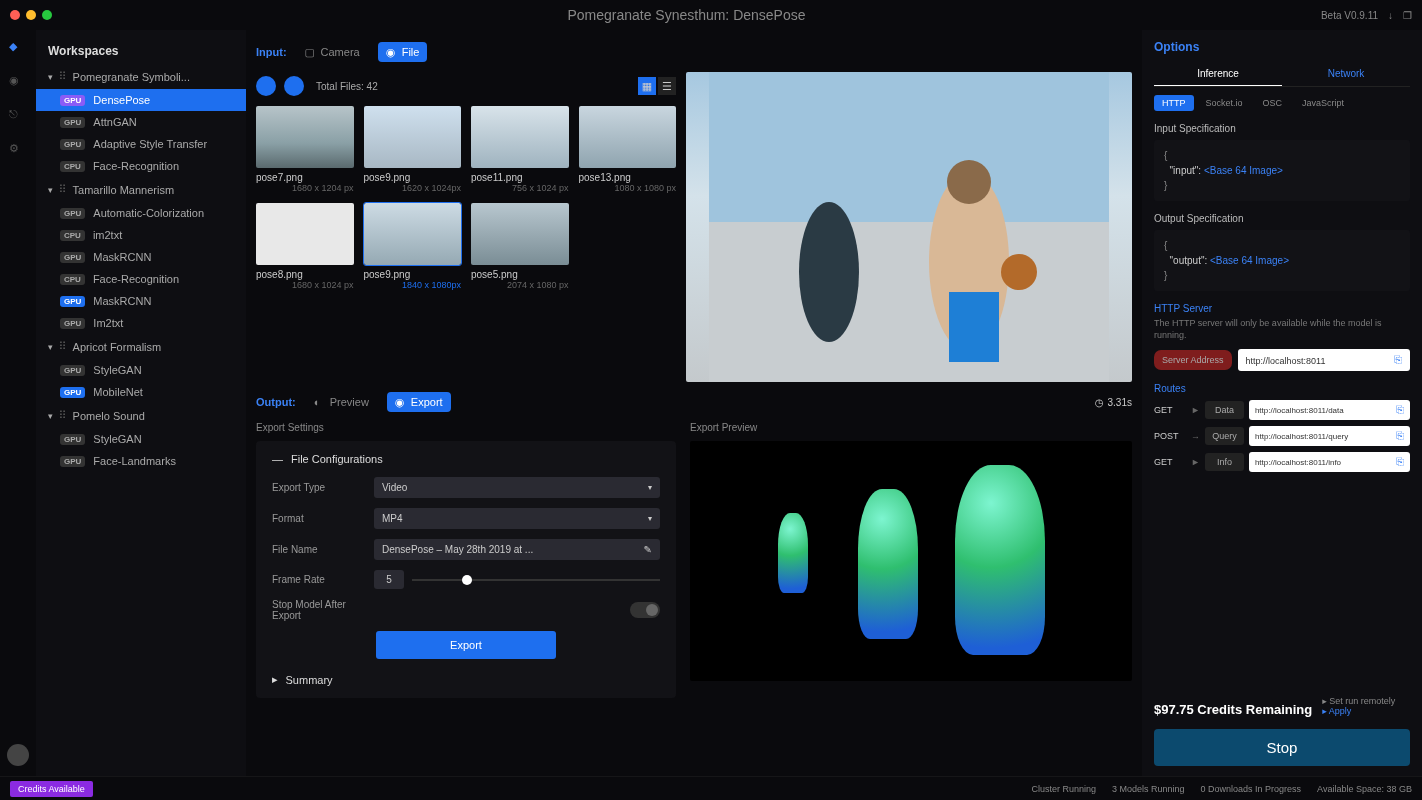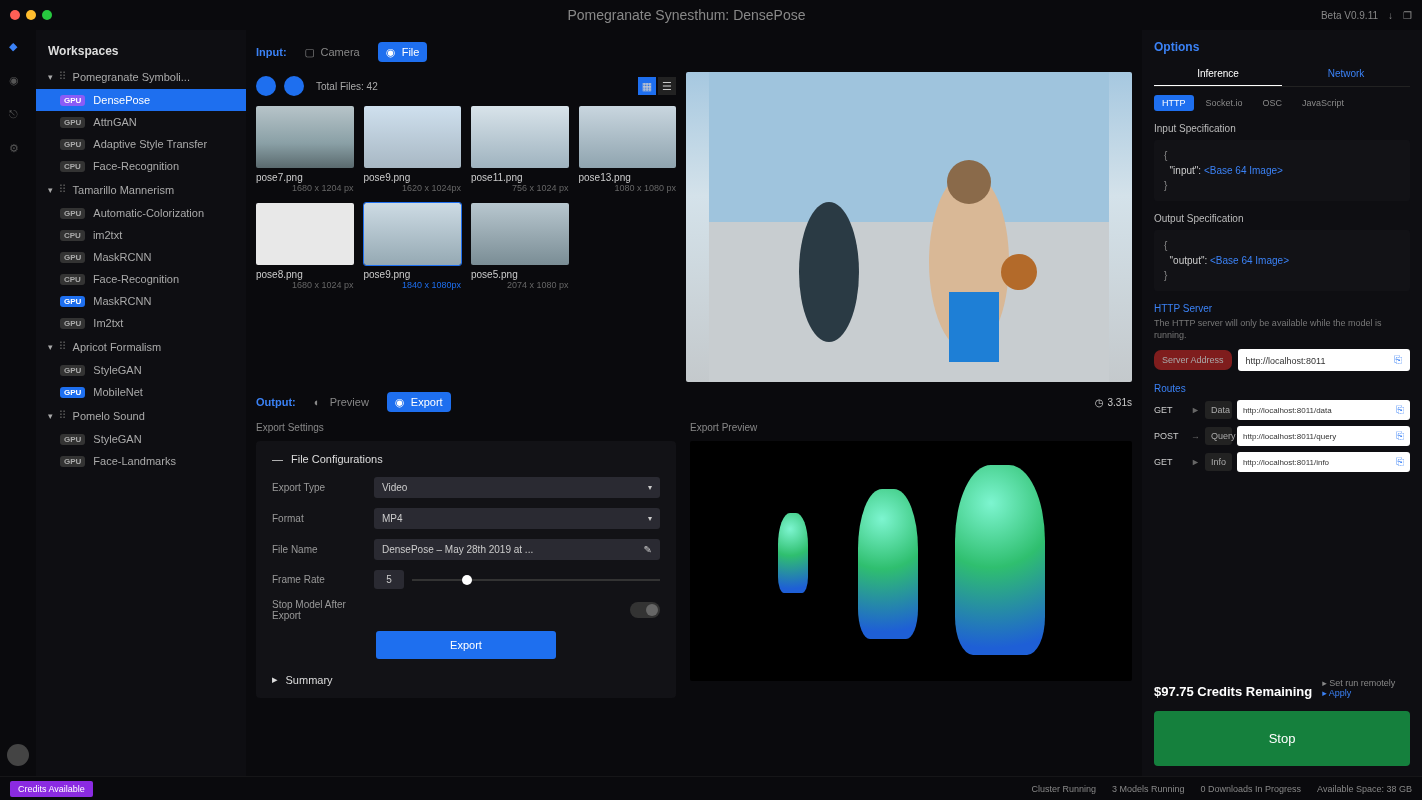--- a/index.html
+++ b/index.html
@@ -85,27 +85,27 @@
 .code-val { color: #3b82f6; }
 .http-title { color: #3b82f6; font-size: 10px; margin-bottom: 4px; }
 .http-desc { color: #777; font-size: 9px; margin-bottom: 8px; line-height: 1.3; }
 .addr-row { display: flex; gap: 6px; align-items: center; margin-bottom: 12px; }
 .addr-label { background: #7f1d1d; padding: 5px 8px; font-size: 9px; color: #aaa; border-radius: 7px; }
 .addr-input { flex: 1; background: #fff; color: #333; padding: 5px 8px; font-size: 9px; border-radius: 3px; display: flex; justify-content: space-between; align-items: flex-end; }
 .routes-title { color: #3b82f6; font-size: 10px; margin-bottom: 6px; }
 .route-row { display: flex; gap: 5px; align-items: center; margin-bottom: 6px; }
 .method { font-size: 9px; color: #ccc; width: 32px; }
 .arrow { color: #666; font-size: 9px; }
-.route-tag { background: #222; padding: 4px 6px; font-size: 9px; color: #aaa; border-radius: 3px; width: 27px; text-align: center; }
+.route-tag { background: #222; padding: 4px 6px; font-size: 9px; color: #aaa; border-radius: 3px; width: 39px; text-align: center; }
 .route-url { flex: 1; background: #fff; color: #333; padding: 4px 6px; font-size: 8px; border-radius: 3px; display: flex; justify-content: space-between; align-items: center; }
 .credits-row { display: flex; align-items: flex-start; gap: 10px; margin-top: auto; padding-top: 14px; }
 .credits-amt { color: #fff; font-size: 13px; font-weight: 600; margin-top: 8px; }
 .credits-sub { color: #888; font-size: 9px; margin-top: 2px; }
 .credits-link { color: #3b82f6; font-size: 9px; }
-.stop-btn { background: #15803d; color: #fff; text-align: center; padding: 20px; border-radius: 4px; margin-top: 12px; cursor: pointer; font-size: 13px; }
+.stop-btn { background: #0c4a6e; color: #fff; text-align: center; padding: 10px; border-radius: 4px; margin-top: 12px; cursor: pointer; font-size: 15px; }
 .statusbar { height: 24px; background: #0a0a0d; display: flex; align-items: center; padding: 0 10px; font-size: 9px; color: #888; border-top: 1px solid #161618; }
 .status-badge { background: #8b2be2; color: #fff; padding: 3px 8px; font-size: 9px; border-radius: 2px; }
 .status-right { margin-left: auto; display: flex; gap: 16px; }
 .copy-ic { color: #3b82f6; font-size: 10px; }
 
 .photo-a { background: linear-gradient(180deg,#b7c4c9 0%,#8aa0a6 60%,#5a6a6e 100%); }
 .photo-b { background: linear-gradient(180deg,#cfe0ee 0%,#a8b8c4 100%); }
 .photo-c { background: linear-gradient(180deg,#d8e3ea 0%,#9fb3bf 100%); }
 .photo-d { background: linear-gradient(180deg,#c9d6df 0%,#8fa4af 100%); }
 .photo-e { background: #e8e8e8; }

